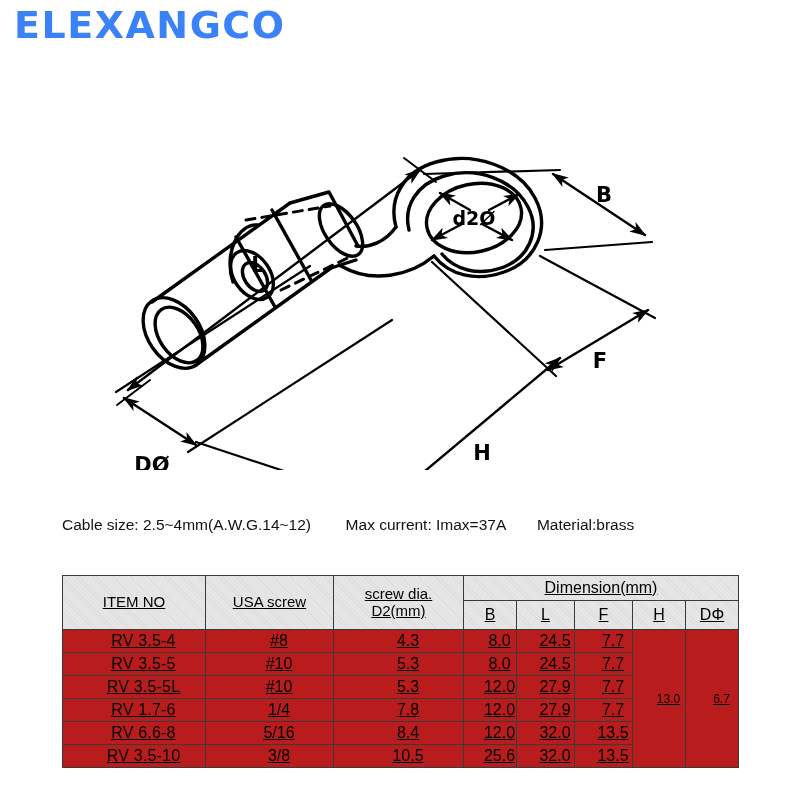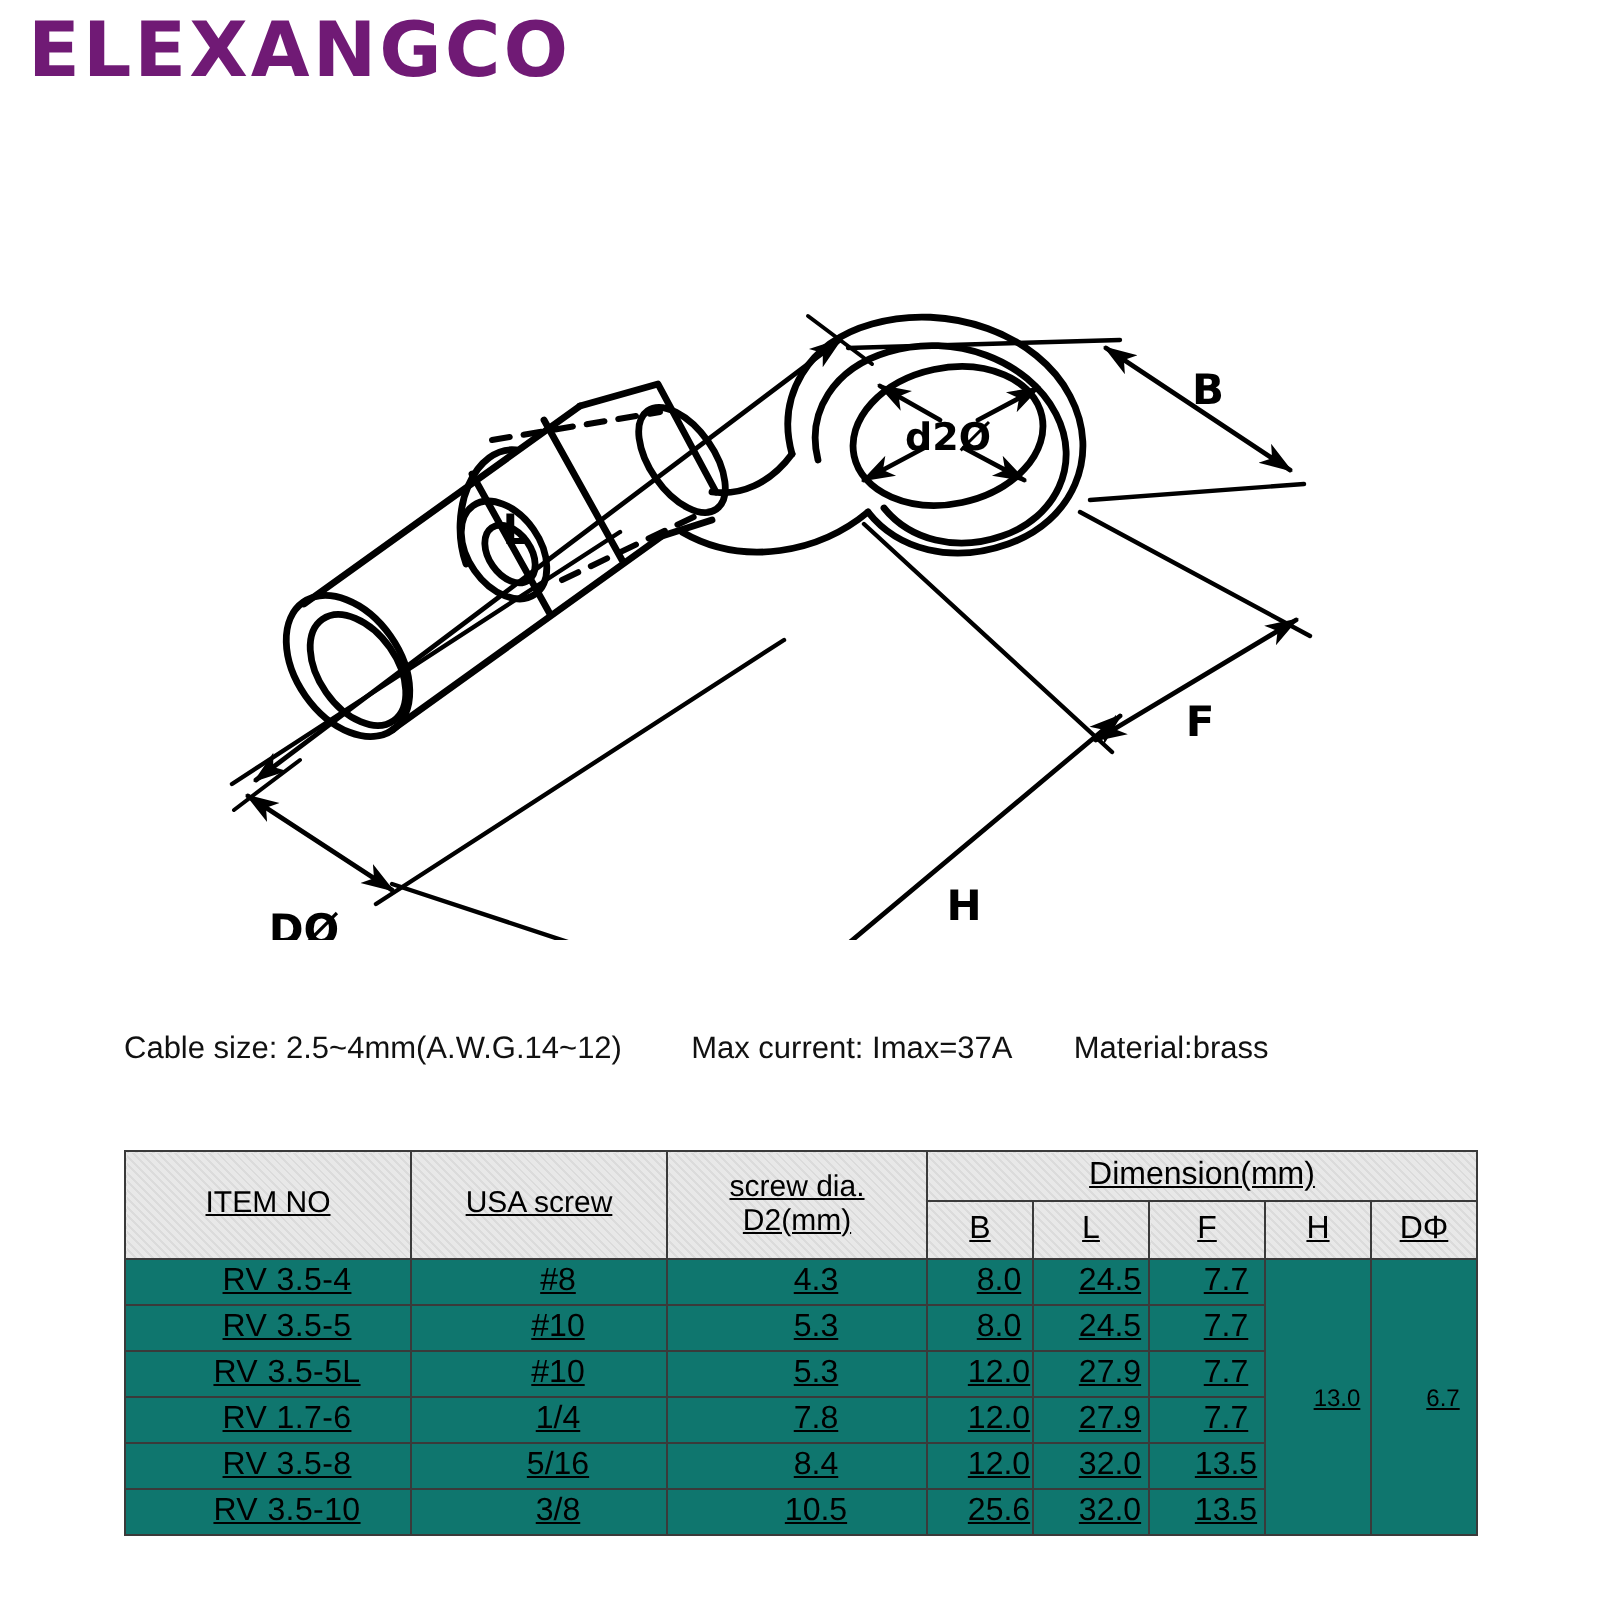--- a/index.html
+++ b/index.html
@@ -16,21 +16,21 @@
   }
 
   
   #brand-logo {
     position: absolute;
     left: 14px;
     top: 6px;
     font-size: 38px;
     font-weight: bold;
     letter-spacing: 1.5px;
-    color: #701a75;
+    color: #3b82f6;
     line-height: 1;
     font-family: "DejaVu Sans", sans-serif;
     user-select: none;
   }
 
   
   #diagram-area {
     position: absolute;
     left: 0;
     top: 70px;
@@ -108,21 +108,21 @@
     font-size: 16px;
     margin-top: 32px;
   }
   table#spec-table thead th.hdr-sub {
     height: 28px;
     font-size: 16px;
   }
   table#spec-table tbody td {
     height: 22px;
     font-size: 16px;
-    background: #0f766e;
+    background: #b91c1c;
     padding-left: 19px;
   }
   table#spec-table tbody td.item-col {
     font-size: 16px;
     letter-spacing: 0.2px;
   }
   table#spec-table tbody td.merged {
     font-size: 12px;
   }
   .col-item   { width: 143px; }
@@ -328,21 +328,21 @@
       </tr>
       <tr>
         <td class="item-col">RV  1.7-6</td>
         <td>1/4</td>
         <td>7.8</td>
         <td>12.0</td>
         <td>27.9</td>
         <td>7.7</td>
       </tr>
       <tr>
-        <td class="item-col">RV  3.5-8</td>
+        <td class="item-col">RV  6.6-8</td>
         <td>5/16</td>
         <td>8.4</td>
         <td>12.0</td>
         <td>32.0</td>
         <td>13.5</td>
       </tr>
       <tr>
         <td class="item-col">RV  3.5-10</td>
         <td>3/8</td>
         <td>10.5</td>

